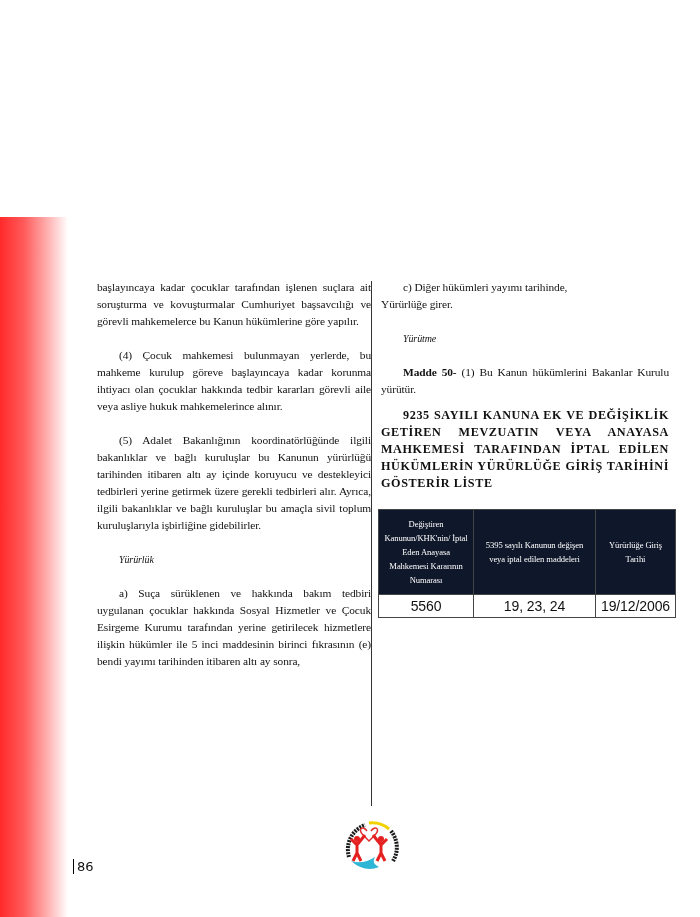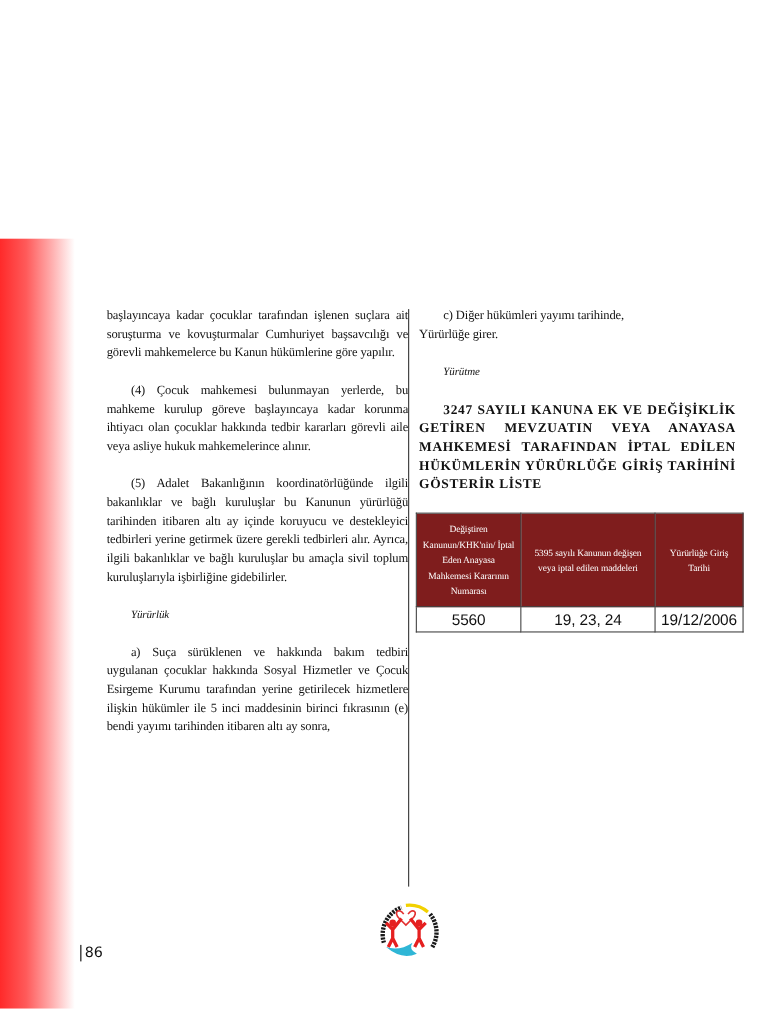--- a/index.html
+++ b/index.html
@@ -30,21 +30,21 @@
     text-indent: 22px; margin: 0 0 12px 0;
   }
   .divider {
     position: absolute; left: 371px; top: 281px; width: 1px; height: 525px; background: #333;
   }
   table.lst {
     border-collapse: collapse; width: 298px; margin-left: -3px;
     font-size: 8.6px; line-height: 14px; text-align: center;
   }
   table.lst th {
-    background: #7f1d1d; color: #fff; font-weight: normal;
+    background: #0f172a; color: #fff; font-weight: normal;
     border: 1px solid #444; padding: 2px 3px; vertical-align: middle;
     height: 80px;
   }
   table.lst td {
     border: 1px solid #444; padding: 4px 3px; color: #111;
     font-family: "Liberation Sans", "DejaVu Sans", sans-serif; font-size: 14px;
   }
   .page-number {
     position: absolute; left: 73px; top: 859px; font-size: 13px;
     font-family: "DejaVu Sans", sans-serif; padding-left: 3px;
@@ -66,21 +66,22 @@
 </div>
 
 <div class="divider"></div>
 
 <div class="col col-right">
   <p class="indent" style="margin-bottom:17px;">
     <span>c) Diğer hükümleri yayımı tarihinde,</span><br>
     <span>Yürürlüğe girer.</span>
   </p>
   <div class="heading-it">Yürütme</div>
-  <p class="caps-title">3247 SAYILI KANUNA EK VE DEĞİŞİKLİK GETİREN MEVZUATIN VEYA ANAYASA MAHKEMESİ TARAFINDAN İPTAL EDİLEN HÜKÜMLERİN YÜRÜRLÜĞE GİRİŞ TARİHİNİ GÖSTERİR LİSTE</p>
+  <p class="indent" style="margin-bottom:9px;"><span class="madde-num">Madde 50-</span><span> (1) Bu Kanun hükümlerini Bakanlar Kurulu yürütür.</span></p>
+  <p class="caps-title">9235 SAYILI KANUNA EK VE DEĞİŞİKLİK GETİREN MEVZUATIN VEYA ANAYASA MAHKEMESİ TARAFINDAN İPTAL EDİLEN HÜKÜMLERİN YÜRÜRLÜĞE GİRİŞ TARİHİNİ GÖSTERİR LİSTE</p>
 
   <table class="lst">
     <thead>
       <tr>
         <th style="width:88px">Değiştiren Kanunun/KHK'nin/ İptal Eden Anayasa Mahkemesi Kararının Numarası</th>
         <th style="width:115px">5395 sayılı Kanunun değişen veya iptal edilen maddeleri</th>
         <th>Yürürlüğe Giriş Tarihi</th>
       </tr>
     </thead>
     <tbody>

